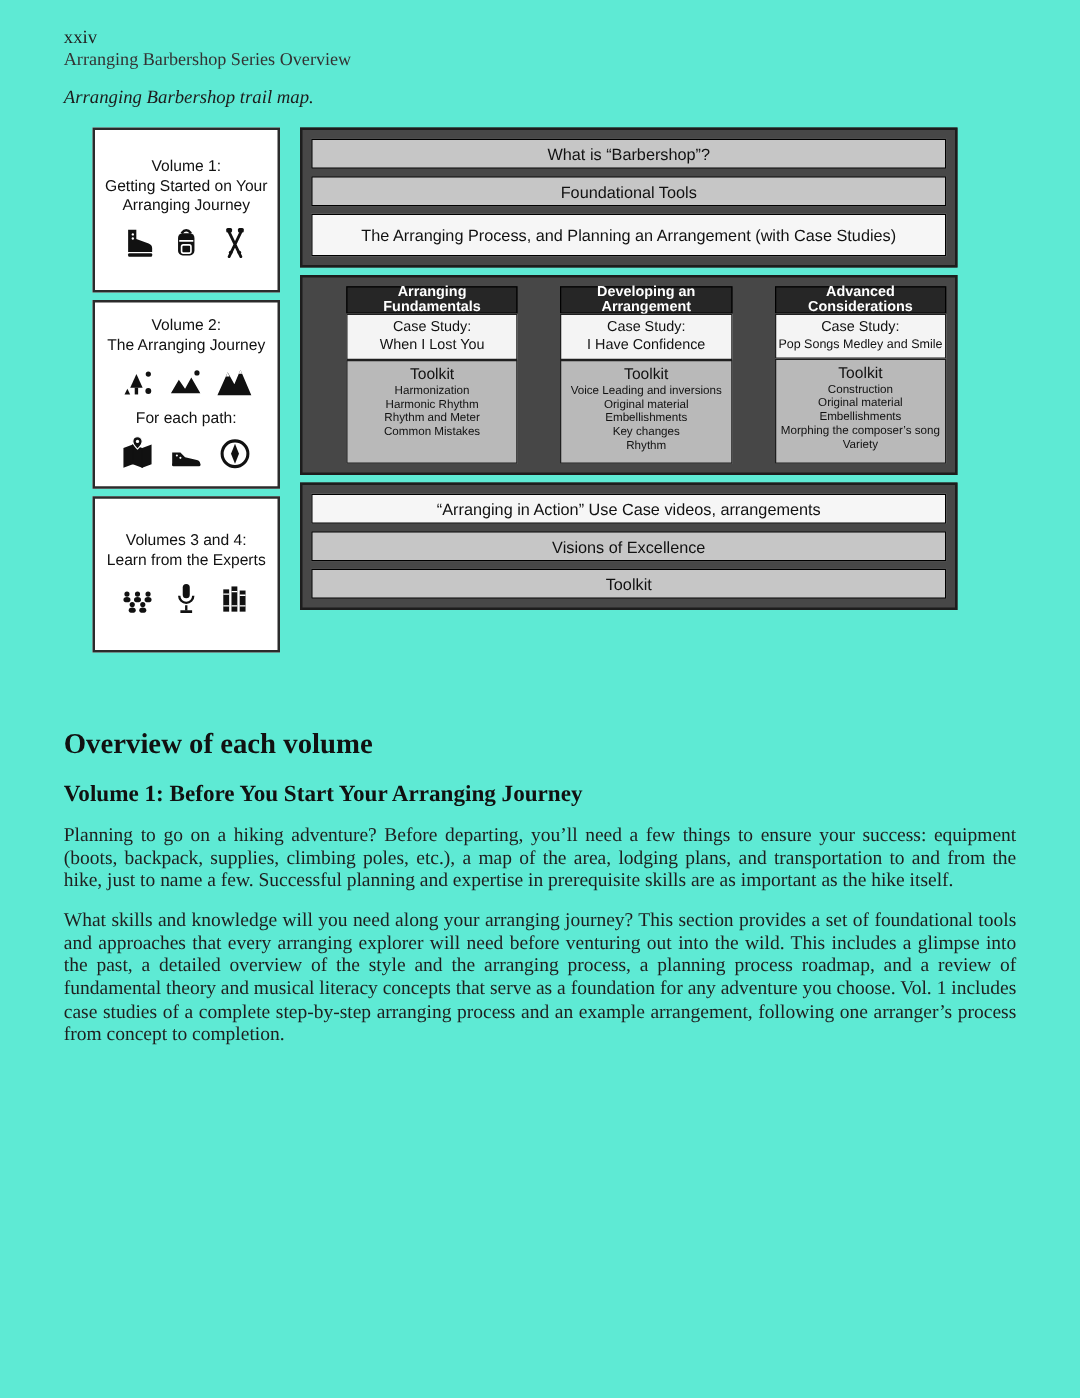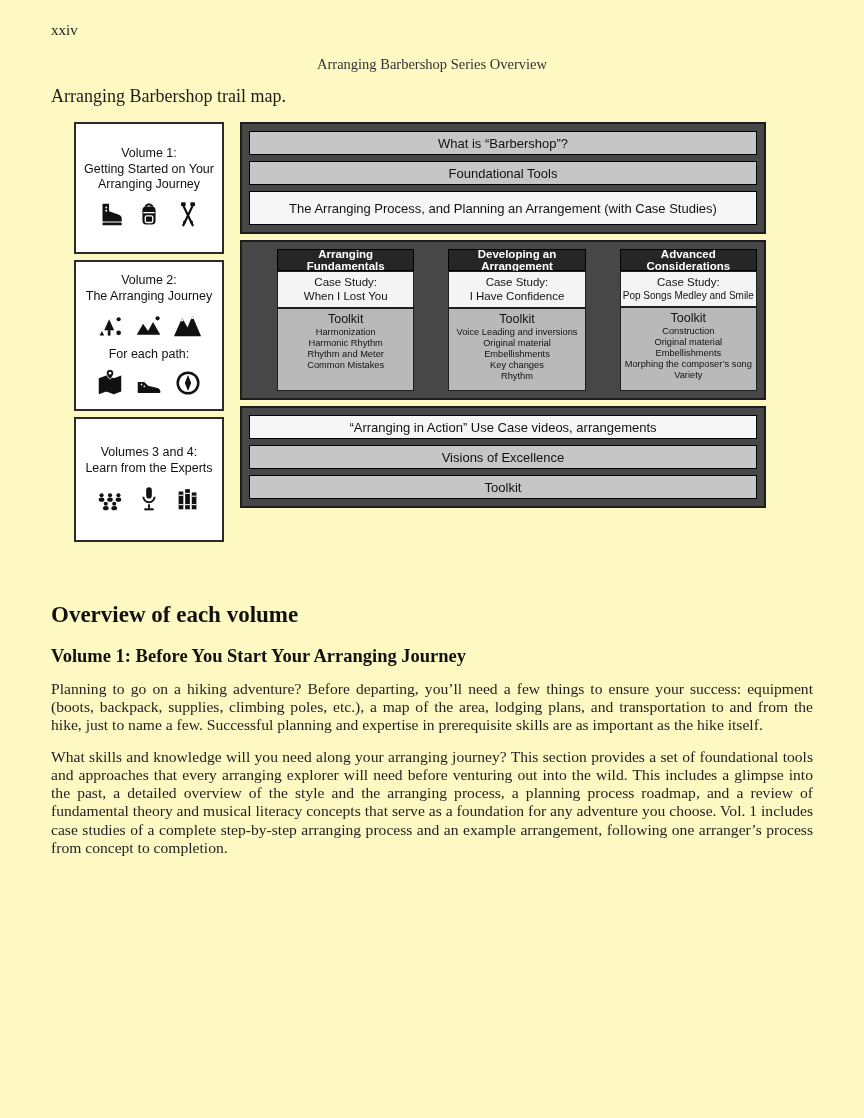--- a/index.html
+++ b/index.html
@@ -1,26 +1,26 @@
 <!DOCTYPE html>
 <html><head>
 <meta charset="utf-8">
 <style>
   * { margin:0; padding:0; box-sizing:border-box; }
   html,body { background:#ffffff; }
   body { width:864px; }
   .page {
-    position:relative; width:864px; min-height:1118px; background:#fef9c3;
+    position:relative; width:864px; min-height:1118px; background:#5eead4;
     color:#1c1c1c; font-family:"Liberation Serif", serif;
     padding:22px 51px 40px 51px;
   }
   .folio { font-size:15px; color:#222; }
-  .running-header { text-align:center; font-size:14.5px; color:#333; margin-top:17px; }
+  .running-header { text-align:left; font-size:14.5px; color:#333; margin-top:1px; }
   .figure-label { font-size:15px; margin-top:15px; }
-  .figure-caption { font-size:18px; margin-top:13px; }
+  .figure-caption { font-size:15px; font-style:italic; margin-top:13px; }
 
   
   .diagram { display:flex; gap:16px; margin:15px 0 0 23px; width:692px; font-family:"Liberation Sans", sans-serif; }
   .diagram-left { display:flex; flex-direction:column; gap:6px; width:150px; flex:none; }
   .vol-box {
     background:#fff; border:2px solid #2b2b2b;
     display:flex; flex-direction:column; align-items:center; justify-content:center;
     padding:6px 5px; text-align:center;
   }
   .vol-box-1 { height:132px; }

